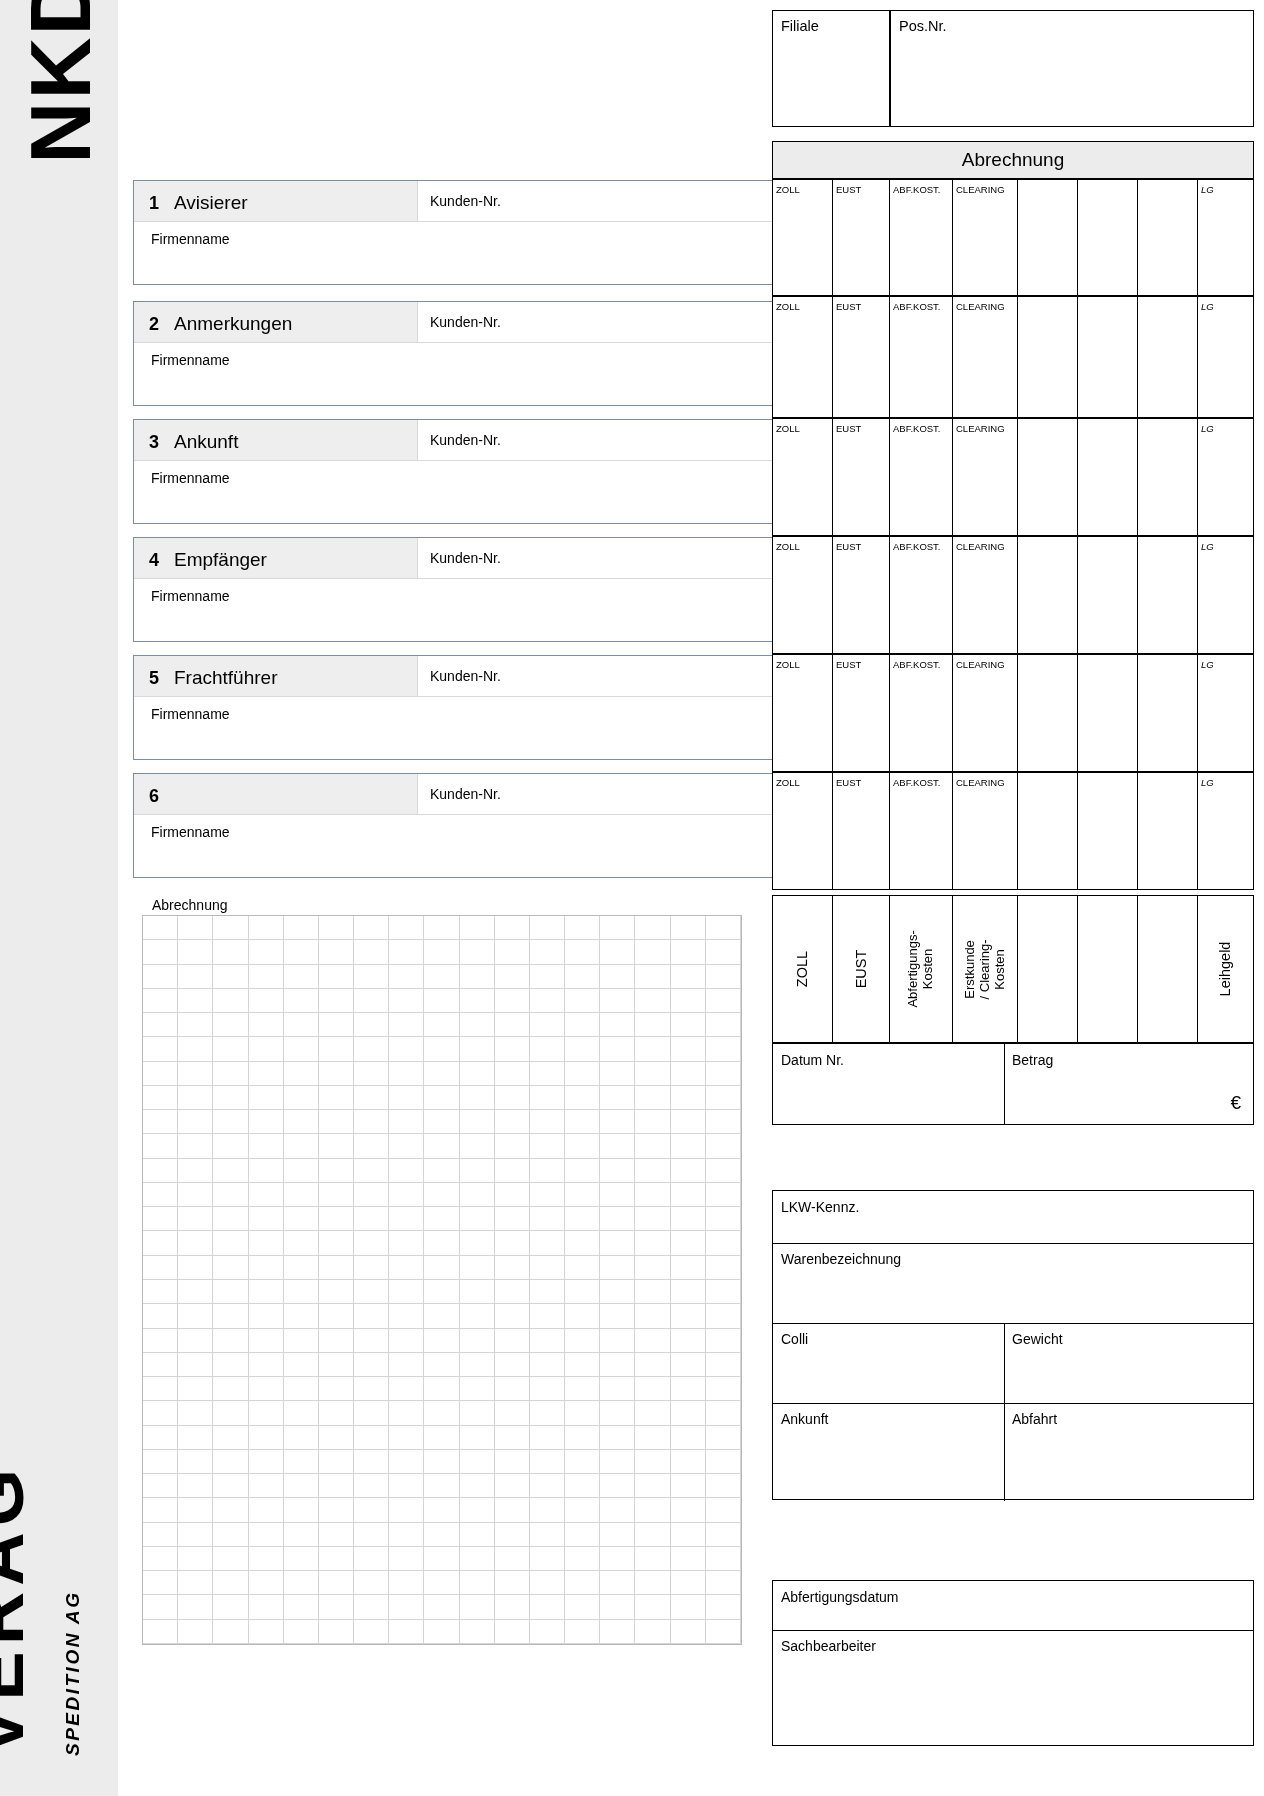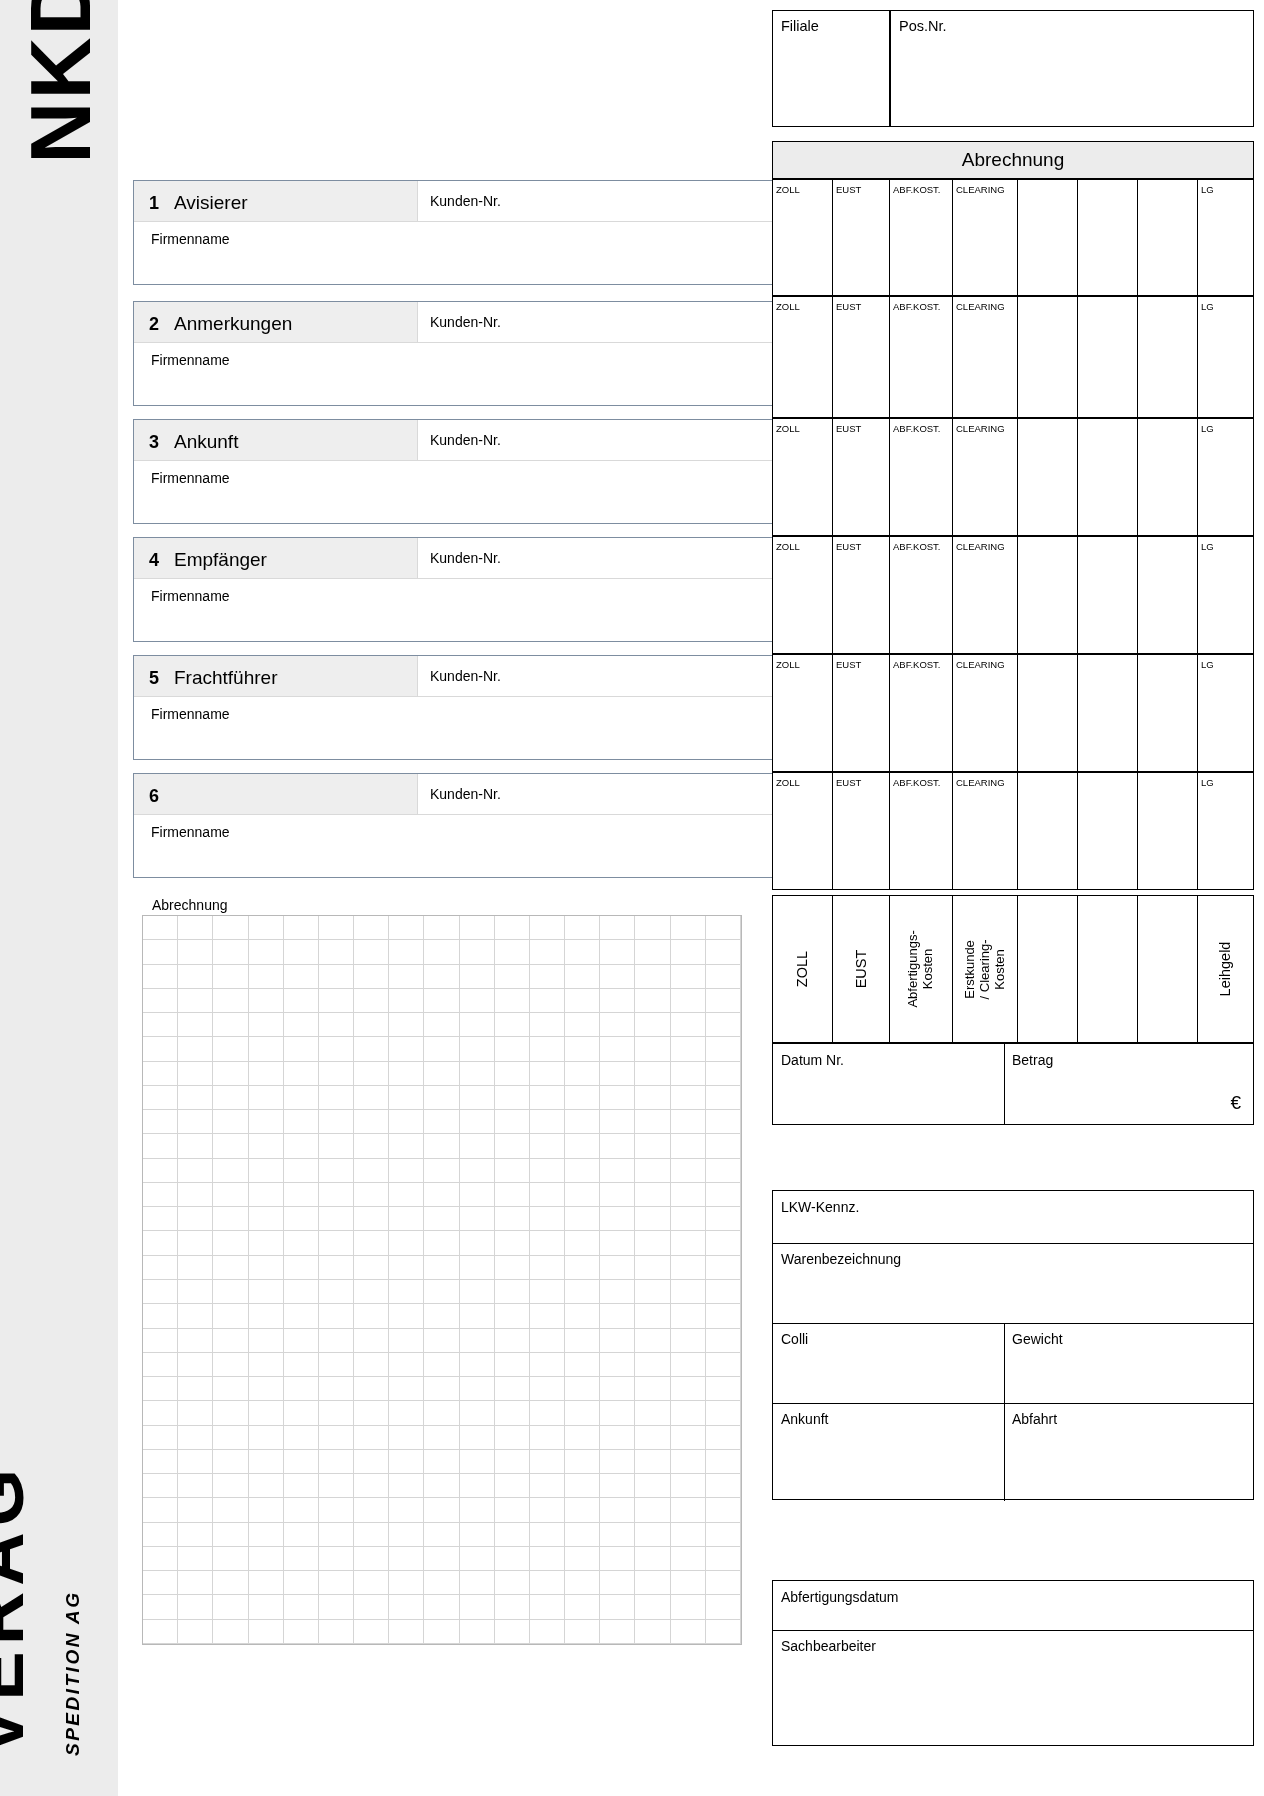--- a/index.html
+++ b/index.html
@@ -85,21 +85,21 @@
   
   #abr-hdr{
     position:absolute;left:772px;top:141px;width:482px;height:38px;
     border:1px solid #000;box-sizing:border-box;background:#ececec;
     display:flex;align-items:center;justify-content:center;font-size:19px;
   }
 
   
   .cost-row{position:absolute;left:772px;width:482px;border:1px solid #000;box-sizing:border-box;background:#fff;}
   .cost-cell{position:absolute;top:0;height:100%;border-right:1px solid #000;box-sizing:border-box;}
-  .cost-cell:last-child{border-right:none;}
+  .cost-cell:last-child{border-right:none;font-style:italic;}
   .cost-cell .ct{position:absolute;left:3px;top:4px;font-size:9.5px;white-space:nowrap;}
 
   
   #vert-strip{position:absolute;left:772px;top:895px;width:482px;height:148px;border:1px solid #000;box-sizing:border-box;background:#fff;}
   #vert-strip .vc{position:absolute;top:0;height:100%;border-right:1px solid #000;box-sizing:border-box;}
   #vert-strip .vc:last-child{border-right:none;}
   .vtext{
     position:absolute;left:0;top:0;width:100%;height:100%;
     display:flex;align-items:center;justify-content:center;
   }

